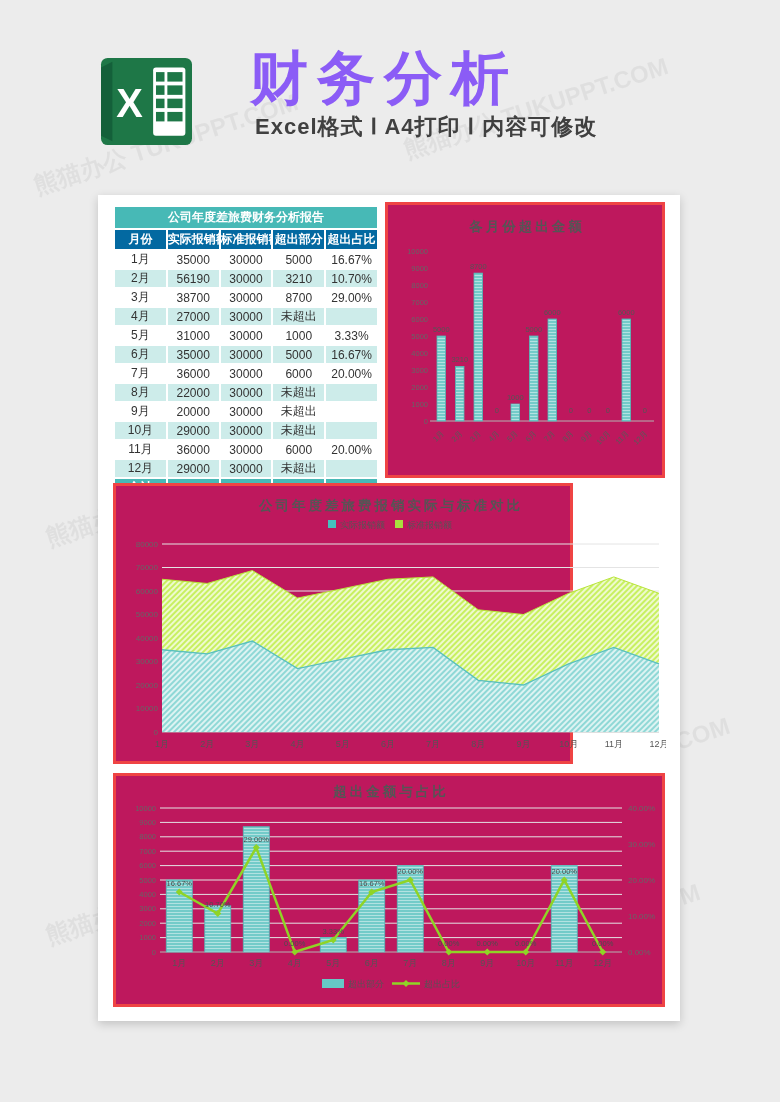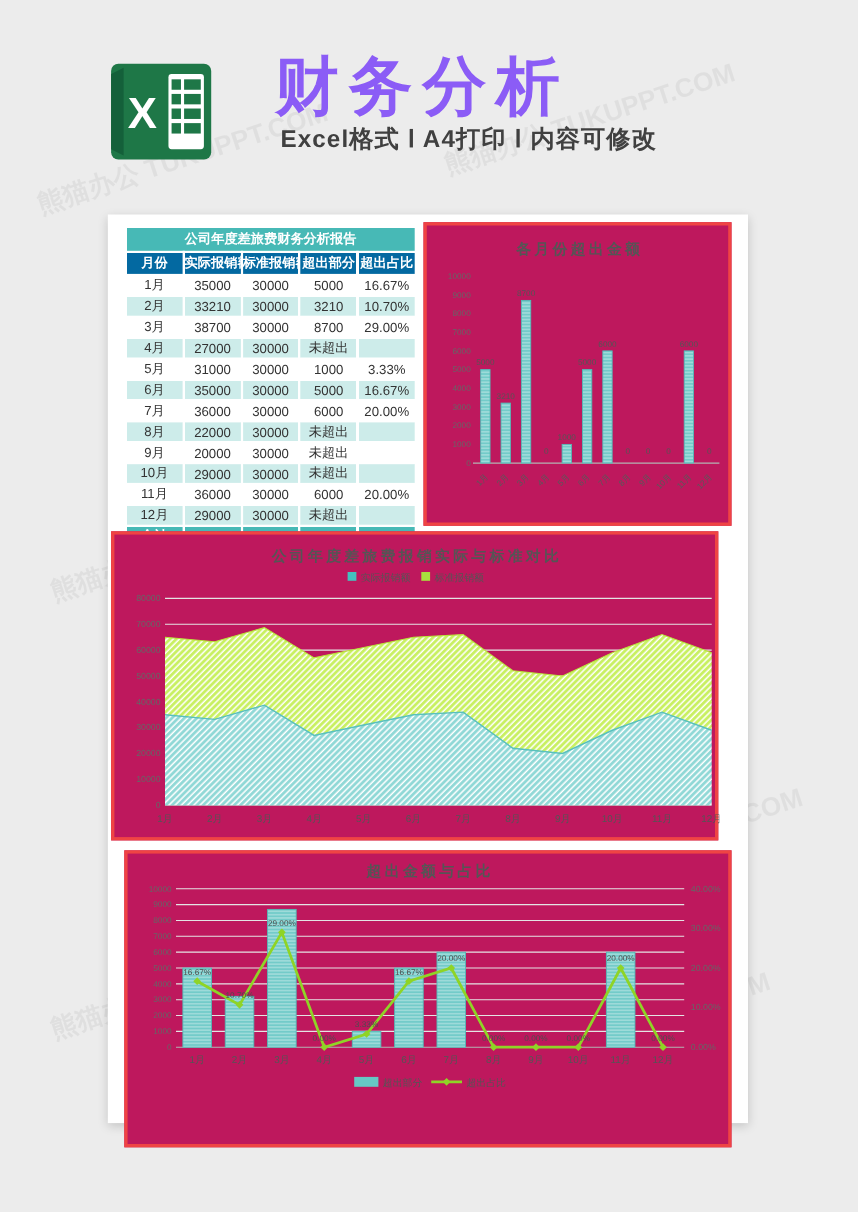--- a/index.html
+++ b/index.html
@@ -9,22 +9,22 @@
   .logo{position:absolute;left:99px;top:56px;width:95px;height:91px;}
   .main-title{position:absolute;left:250px;top:40px;font-size:58px;font-weight:bold;
               color:#8b5cf6;letter-spacing:9px;}
   .subtitle{position:absolute;left:255px;top:112px;font-size:22px;font-weight:bold;
             color:#404040;letter-spacing:1px;}
   
   .card{position:absolute;left:98px;top:195px;width:582px;height:826px;background:#fff;
         box-shadow:0 3px 9px rgba(0,0,0,.18);}
   .panel{position:absolute;border:3px solid #ef4444;background:#be185d;box-sizing:border-box;}
   #panel-bar{left:287px;top:7px;width:280px;height:276px;}
-  #panel-area{left:3px;top:288px;width:552px;height:281px;}
-  #panel-combo{left:15px;top:578px;width:552px;height:270px;}
+  #panel-area{left:15px;top:288px;width:460px;height:281px;}
+  #panel-combo{left:15px;top:578px;width:552px;height:234px;}
   
   #table-wrap{position:absolute;left:15px;top:10px;width:266px;}
   #report-table{border-collapse:collapse;width:100%;table-layout:fixed;font-size:12px;}
   #report-table td,#report-table th{border:2px solid #fff;text-align:center;padding:0;
       color:#333;height:17px;overflow:hidden;white-space:nowrap;font-weight:normal;}
   #report-table tr.t-title td{background:#47b9b6;color:#fff;font-weight:bold;height:21px;}
   #report-table tr.t-head th{background:#0369a1;color:#fff;font-weight:bold;height:19px;}
   #report-table tr.alt td{background:#cdecea;}
   #report-table tr.t-total td{background:#47b9b6;color:#fff;font-weight:bold;}
   
@@ -81,21 +81,21 @@
             </tr>
             <tr>
               <td>1月</td>
               <td>35000</td>
               <td>30000</td>
               <td>5000</td>
               <td>16.67%</td>
             </tr>
             <tr class="alt">
               <td>2月</td>
-              <td>33210</td>
+              <td>56190</td>
               <td>30000</td>
               <td>3210</td>
               <td>10.70%</td>
             </tr>
             <tr>
               <td>3月</td>
               <td>38700</td>
               <td>30000</td>
               <td>8700</td>
               <td>29.00%</td>

